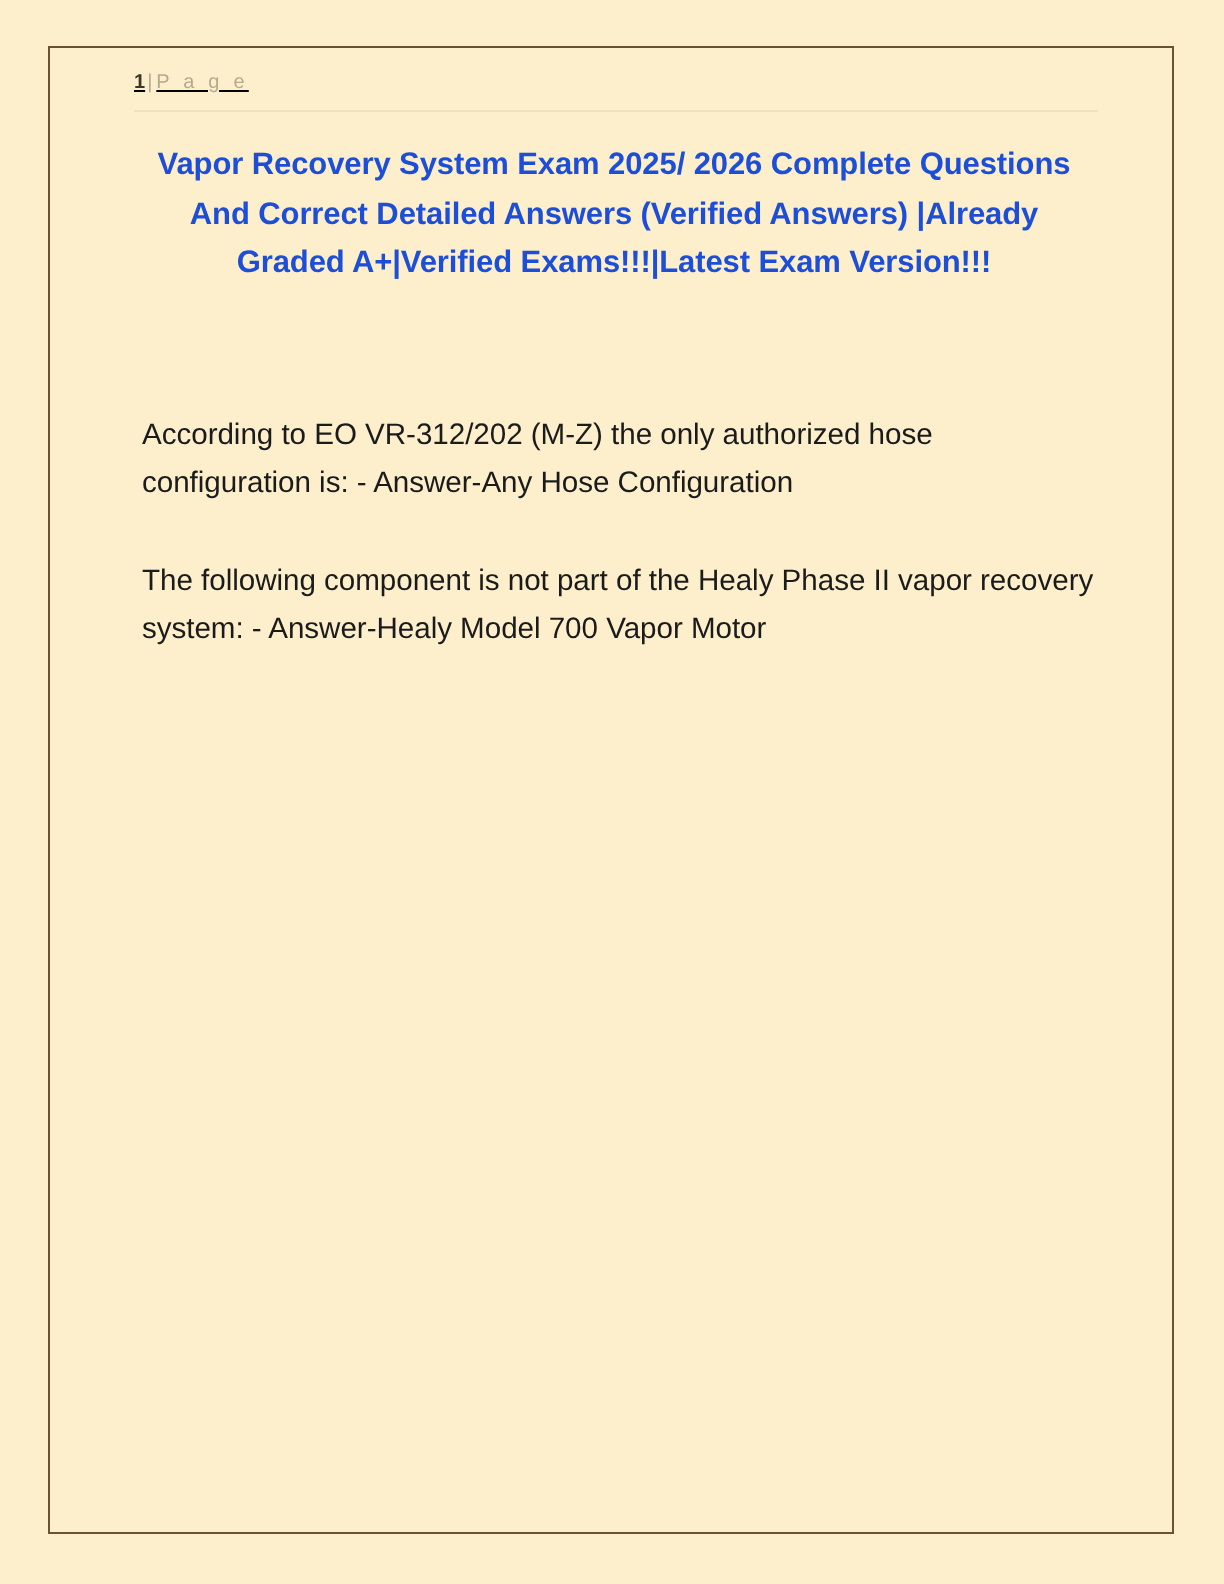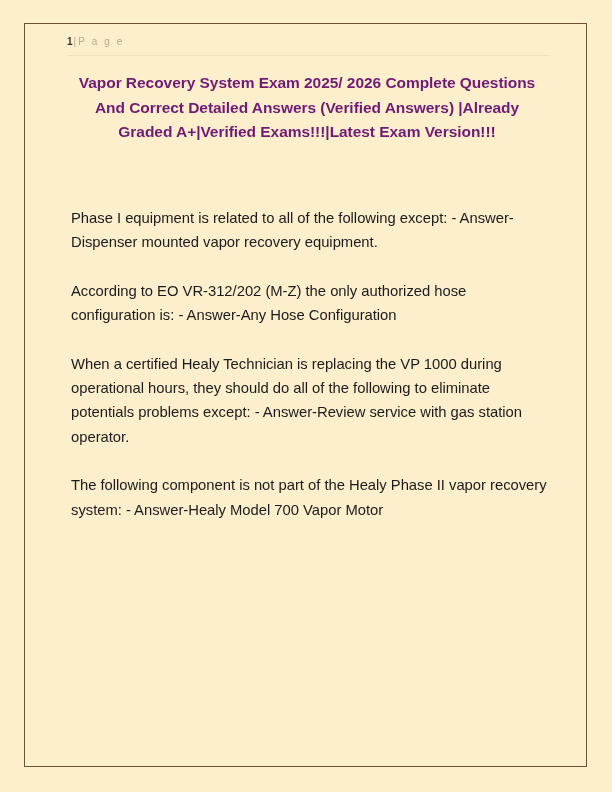--- a/index.html
+++ b/index.html
@@ -24,20 +24,21 @@
     border: 1px solid #6b5330;
     background: #fdefcc;
   }
 
   .page-header {
     position: absolute;
     left: 42px;
     top: 11px;
     width: 482px;
     height: 20px;
+    text-decoration: underline;
   }
   .page-header-text {
     font-size: 10px;
     line-height: 14px;
     color: #b5a98f;
     white-space: nowrap;
   }
   .page-header-num {
     color: #3d3526;
     font-weight: bold;
@@ -58,21 +59,21 @@
     height: 1px;
     background: #efe2be;
   }
 
   .doc-title {
     position: absolute;
     left: 44px;
     top: 47px;
     width: 476px;
     text-align: center;
-    color: #701a75;
+    color: #1d4ed8;
     font-weight: bold;
     font-size: 15.5px;
     line-height: 24.5px;
     letter-spacing: -0.05px;
   }
 
   .doc-body {
     position: absolute;
     left: 46px;
     top: 182px;
@@ -94,19 +95,17 @@
 
   <div class="page-header">
     <div class="page-header-text"><span class="page-header-num">1</span><span class="page-header-sep">|</span><span class="page-header-word">P a g e</span></div>
   </div>
 
   <div class="page-header-rule"></div>
 
   <div class="doc-title">Vapor Recovery System Exam 2025/ 2026 Complete Questions And Correct Detailed Answers (Verified Answers) |Already Graded A+|Verified Exams!!!|Latest Exam Version!!!</div>
 
   <div class="doc-body">
-    <p class="doc-para">Phase I equipment is related to all of the following except: - Answer-Dispenser mounted vapor recovery equipment.</p>
     <p class="doc-para">According to EO VR-312/202 (M-Z) the only authorized hose configuration is: - Answer-Any Hose Configuration</p>
-    <p class="doc-para">When a certified Healy Technician is replacing the VP 1000 during operational hours, they should do all of the following to eliminate potentials problems except: - Answer-Review service with gas station operator.</p>
     <p class="doc-para">The following component is not part of the Healy Phase II vapor recovery system: - Answer-Healy Model 700 Vapor Motor</p>
   </div>
 
 </div>
 
 </body></html>

